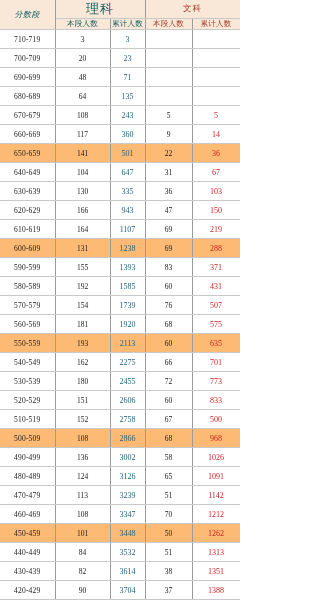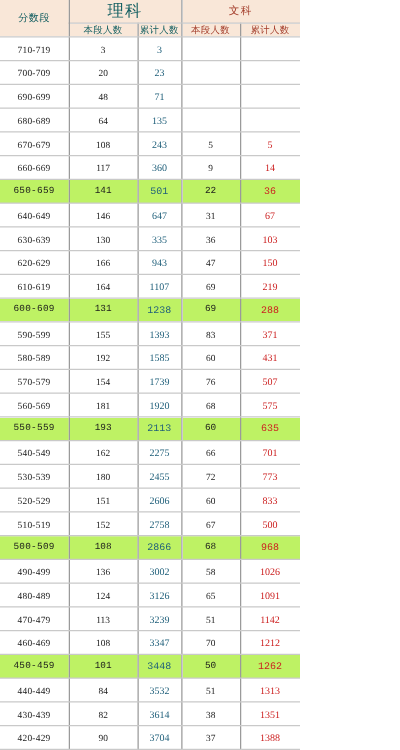--- a/index.html
+++ b/index.html
@@ -35,20 +35,21 @@
   thead tr th{
     background:#f9e7d8;
     border-bottom:1px solid #b9b9b9;
   }
   .hd-range{
     color:#0e5b5e;
     font-size:8px;
     font-weight:bold;
     letter-spacing:.5px;
     border-right:2px solid #8d8d8d;
+    font-style:italic;
   }
   .hd-sci{
     color:#115e60;
     font-size:13px;
     font-weight:bold;
     letter-spacing:1px;
     border-right:2px solid #8d8d8d;
   }
   .hd-art{
     color:#a23a28;
@@ -93,21 +94,21 @@
   .cell-art-seg{
     font-size:7.5px;
     color:#1b1b1b;
   }
   .cell-art-cum{
     font-size:8px;
     color:#cc1f1f;
     font-weight:bold;
     border-right:none;
   }
-  tr.hl td{background:#bef264;font-family:Liberation Mono, monospace;}
+  tr.hl td{background:#fdba74;}
 </style>
 </head>
 <body>
 
 <table id="score-table">
   <colgroup>
     <col class="c-range">
       <col class="c-sci-seg">
       <col class="c-sci-cum">
       <col class="c-art-seg">
@@ -171,21 +172,21 @@
       </tr>
       <tr class="hl">
         <td class="cell-range">650-659</td>
         <td class="cell-sci-seg">141</td>
         <td class="cell-sci-cum">501</td>
         <td class="cell-art-seg">22</td>
         <td class="cell-art-cum">36</td>
       </tr>
       <tr>
         <td class="cell-range">640-649</td>
-        <td class="cell-sci-seg">146</td>
+        <td class="cell-sci-seg">104</td>
         <td class="cell-sci-cum">647</td>
         <td class="cell-art-seg">31</td>
         <td class="cell-art-cum">67</td>
       </tr>
       <tr>
         <td class="cell-range">630-639</td>
         <td class="cell-sci-seg">130</td>
         <td class="cell-sci-cum">335</td>
         <td class="cell-art-seg">36</td>
         <td class="cell-art-cum">103</td>

